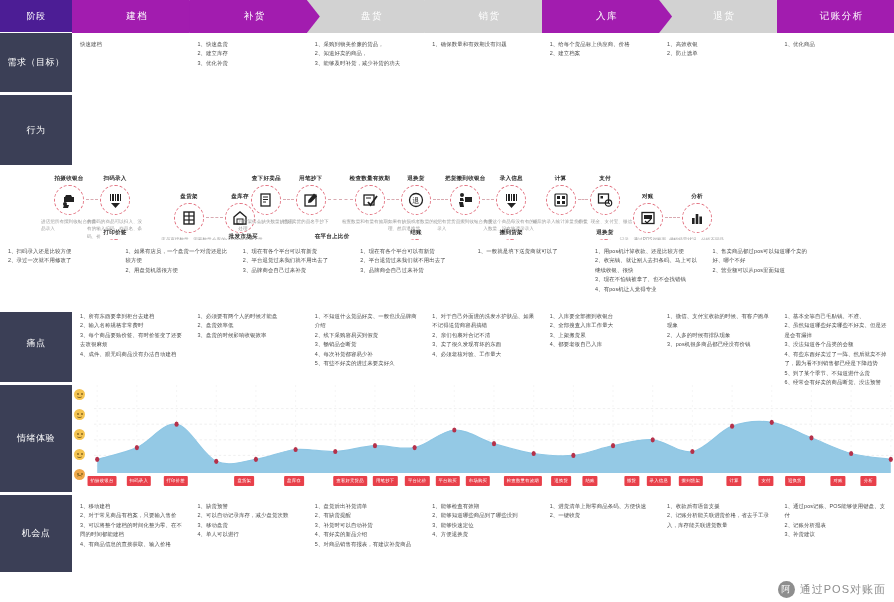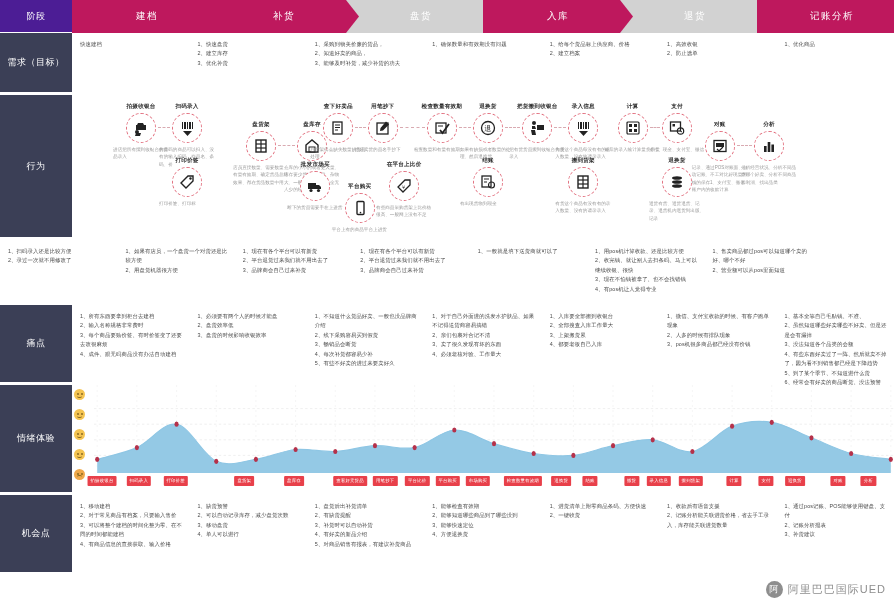--- a/index.html
+++ b/index.html
@@ -27,42 +27,42 @@
   .stagehdr .rowlabel { font-size: 9px; background: #4c1d95; border-bottom: none; }
   .chevrons { display: flex; height: 33px; width: 822px; position: relative; }
   .chev {
     flex: 1 1 0; height: 33px;
     display: flex; align-items: center; justify-content: center;
     color: #fff; font-size: 9.5px; letter-spacing: 1.5px;
     position: relative; margin-right: -13px;
     clip-path: polygon(0 0, calc(100% - 13px) 0, 100% 50%, calc(100% - 13px) 100%, 0 100%);
   }
   .chev:first-child { clip-path: polygon(0 0, calc(100% - 13px) 0, 100% 50%, calc(100% - 13px) 100%, 0 100%); }
-  .chev.dark { background: #be185d; }
+  .chev.dark { background: #a21caf; }
   .chev.light { background: #d2d2d2; color: #ffffff; }
   .chev.dark  { z-index: 2; }
   .chev.light { z-index: 1; }
 
   
   .cols { display: flex; width: 822px; height: 100%; }
   .col { flex: 1 1 0; padding: 7px 6px 4px 8px; }
   .col ol { list-style: none; }
   .col li, .col .plain {
     font-size: 5.4px; line-height: 1.75;
     color: #4a4a4a; letter-spacing: .1px;
   }
 
   .demandrow { height: 62px; }
   .demandrow .rowlabel { font-size: 9px; }
   .satrow { height: 65px; }
   .painrow { height: 80px; }
   .opprow  { height: 80px; justify-content: space-between; }
 
   
-  .behrow { height: 145px; }
+  .behrow { height: 145px; flex-direction: column; }
   .behbody { position: relative; width: 822px; height: 145px; }
   .node { position: absolute; width: 64px; text-align: center; }
   .node .nlabel {
     font-size: 5.6px; color: #2b2b2b; font-weight: bold;
     margin-bottom: 2px; white-space: nowrap; letter-spacing: .2px;
   }
   .circle {
     width: 30px; height: 30px; margin: 0 auto;
     border: 1px dashed #e2707f; border-radius: 50%;
     display: flex; align-items: center; justify-content: center;
@@ -125,20 +125,21 @@
 <body>
 
 <div id="root">
 
   <div class="row stagehdr">
     <div class="rowlabel">阶段</div>
     <div class="chevrons" id="chevrons">
         <div class="chev dark">建档</div>
         <div class="chev dark">补货</div>
         <div class="chev light">盘货</div>
+        <div class="chev light">销货</div>
         <div class="chev dark">入库</div>
         <div class="chev light">退货</div>
         <div class="chev dark">记账分析</div>
       </div>
   </div>
 
   <div class="row demandrow">
     <div class="rowlabel">需求（目标）</div>
     <div class="rowbody">
         <div class="cols" id="demand-cols">
@@ -714,15 +715,15 @@
               <li>2、记账分析报表</li>
               <li>3、补货建议</li>
             </ol>
           </div>
         </div>
       </div>
   </div>
 
   <div class="watermark">
     <div class="wmlogo">阿</div>
-    <span>阿里巴巴国际UED</span>
+    <span>通过POS对账面</span>
   </div>
 </div>
 
 </body></html>

